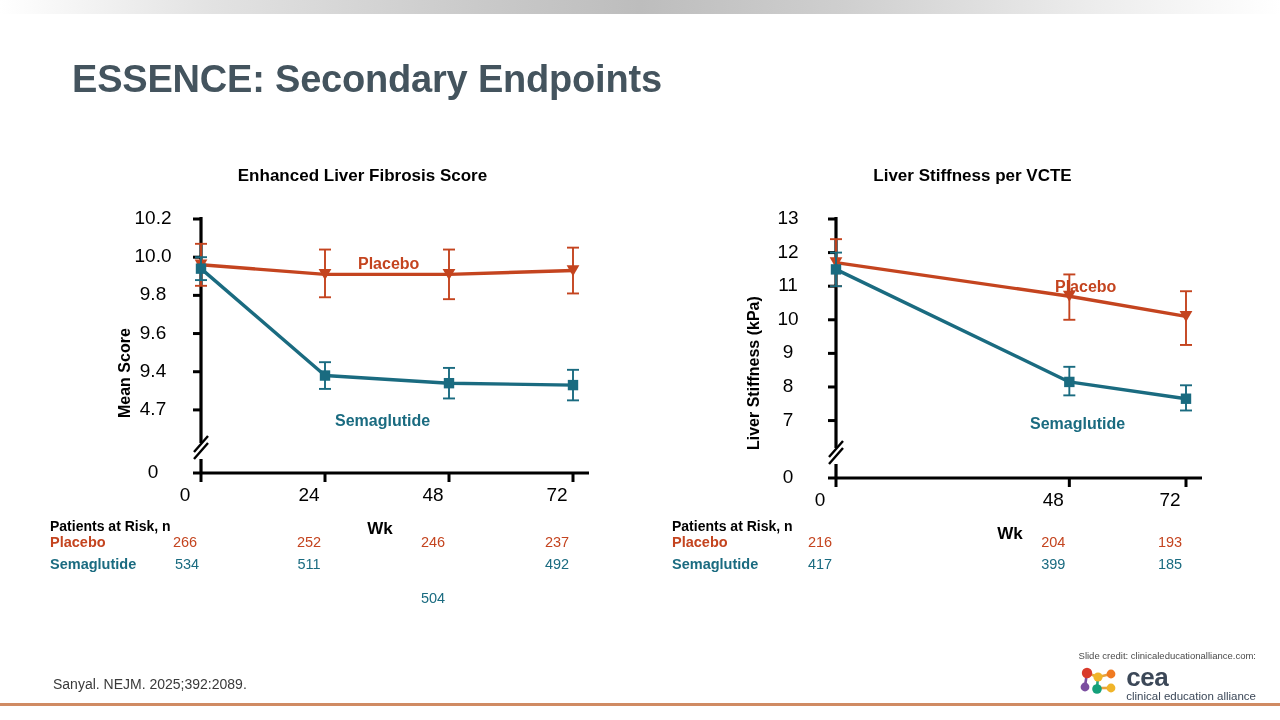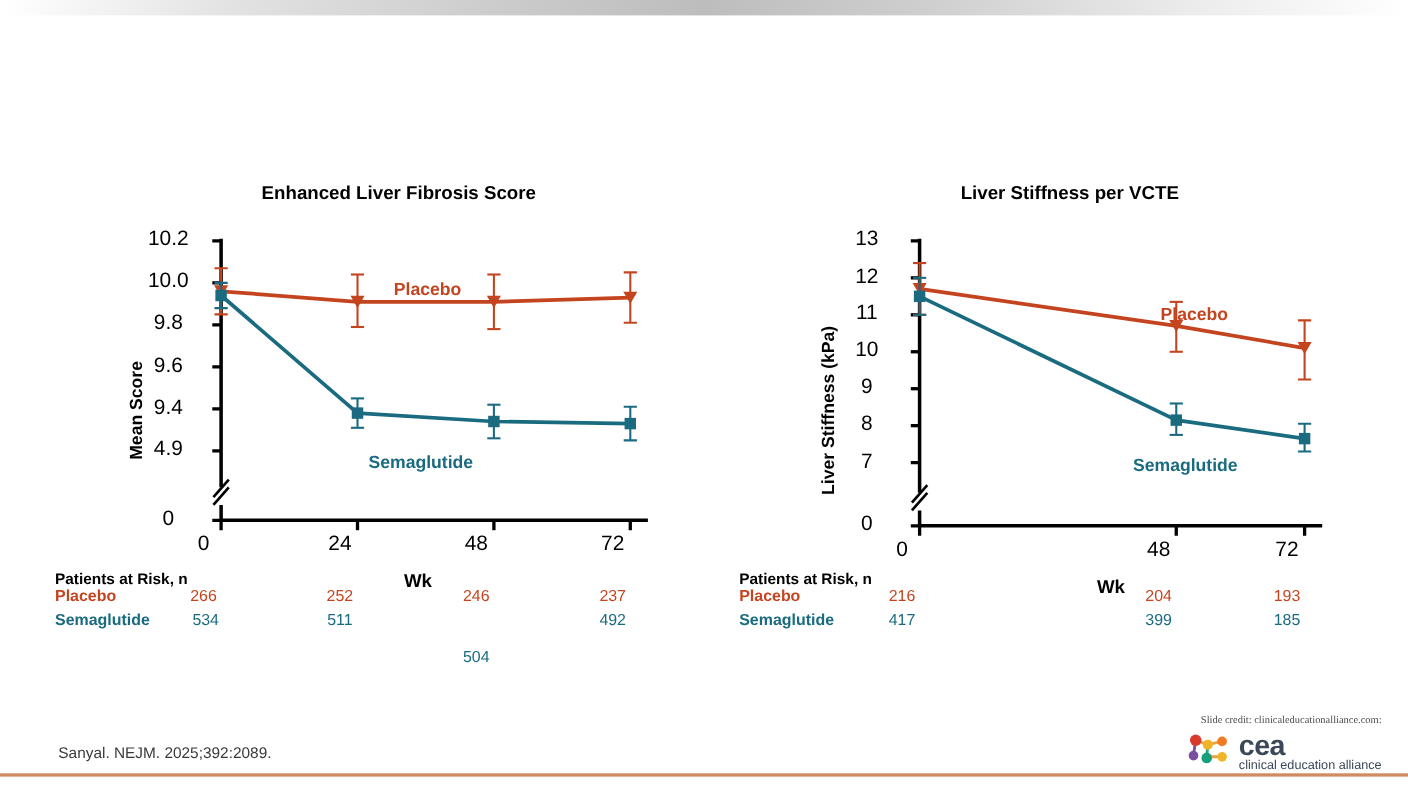--- a/index.html
+++ b/index.html
@@ -73,37 +73,38 @@
   .citation{
     position:absolute;left:53px;top:676px;
     font-size:14px;color:#3a3a3a;
   }
   .rule{
     position:absolute;left:0;top:703px;width:1280px;height:3px;
     background:#D08B63;
   }
   .credit{
     position:absolute;right:24px;top:650px;
-    font-size:9.5px;color:#4a4a4a;text-align:center;font-family:Liberation Serif, serif;
+    font-size:9.5px;color:#4a4a4a;text-align:center;
   }
   .logo-wrap{
     position:absolute;right:24px;top:664px;
     display:flex;align-items:center;gap:6px;
   }
   .logo-text{line-height:1;}
   .logo-cea{font-size:26px;font-weight:bold;color:#3C4858;letter-spacing:-0.5px;}
   .logo-sub{font-size:11.5px;color:#3C4858;margin-top:1px;}
 </style>
 </head>
 <body>
 
 <div class="slide">
 
   <div class="topbar"></div>
 
+  <div class="slide-title">ESSENCE: Secondary Endpoints</div>
 
   <div class="panel panel-left">
     <div class="chart-title left-title">Enhanced Liver Fibrosis Score</div>
     <div class="ylabel" id="ylabel-left" style="left:76px;top:268px;font-size:16px;">Mean Score</div>
     <div class="plot" id="plot-left" style="left:145px;top:65px;">
         <svg width="410" height="284">
           <g transform="translate(16,4)">
             <line x1="0" y1="-2" x2="0" y2="224" stroke="#000" stroke-width="3.2"></line>
             <line x1="0" y1="240" x2="0" y2="254" stroke="#000" stroke-width="3.2"></line>
             <line x1="0" y1="254" x2="388" y2="254" stroke="#000" stroke-width="3.2"></line>
@@ -156,21 +157,21 @@
             <rect x="366.8" y="160.89090909090902" width="10.4" height="10.4" fill="#1A6B80"></rect>
           </g>
         </svg>
       </div>
     <div class="xlabel" id="xlabel-left" style="left: 145px; top: 369px; width: 390px;">Wk</div>
   <div class="ytick" style="top: 58px; left: 87px; width: 52px;">10.2</div>
       <div class="ytick" style="top: 96.1818px; left: 87px; width: 52px;">10.0</div>
       <div class="ytick" style="top: 134.364px; left: 87px; width: 52px;">9.8</div>
       <div class="ytick" style="top: 172.545px; left: 87px; width: 52px;">9.6</div>
       <div class="ytick" style="top: 210.727px; left: 87px; width: 52px;">9.4</div>
-      <div class="ytick" style="top: 248.909px; left: 87px; width: 52px;">4.9</div>
+      <div class="ytick" style="top: 248.909px; left: 87px; width: 52px;">4.7</div>
       <div class="ytick" style="top: 312px; left: 87px; width: 52px;">0</div>
       <div class="xtick" style="top: 335px; left: 115px; width: 60px;">0</div>
       <div class="xtick" style="top: 335px; left: 239px; width: 60px;">24</div>
       <div class="xtick" style="top: 335px; left: 363px; width: 60px;">48</div>
       <div class="xtick" style="top: 335px; left: 487px; width: 60px;">72</div>
       <div style="position: absolute; font-weight: bold; font-size: 16px; color: rgb(196, 68, 31); white-space: nowrap; left: 318px; top: 105px;">Placebo</div>
       <div style="position: absolute; font-weight: bold; font-size: 16px; color: rgb(26, 107, 128); white-space: nowrap; left: 295px; top: 262px;">Semaglutide</div>
     </div>
 
   <div class="risk" id="risk-left" style="left:50px;top:518px;width:580px;">

